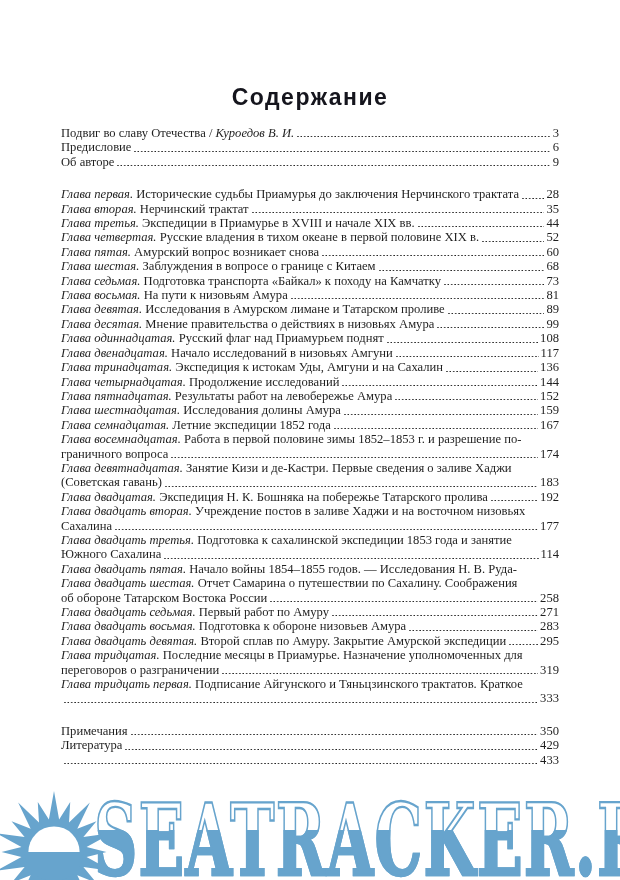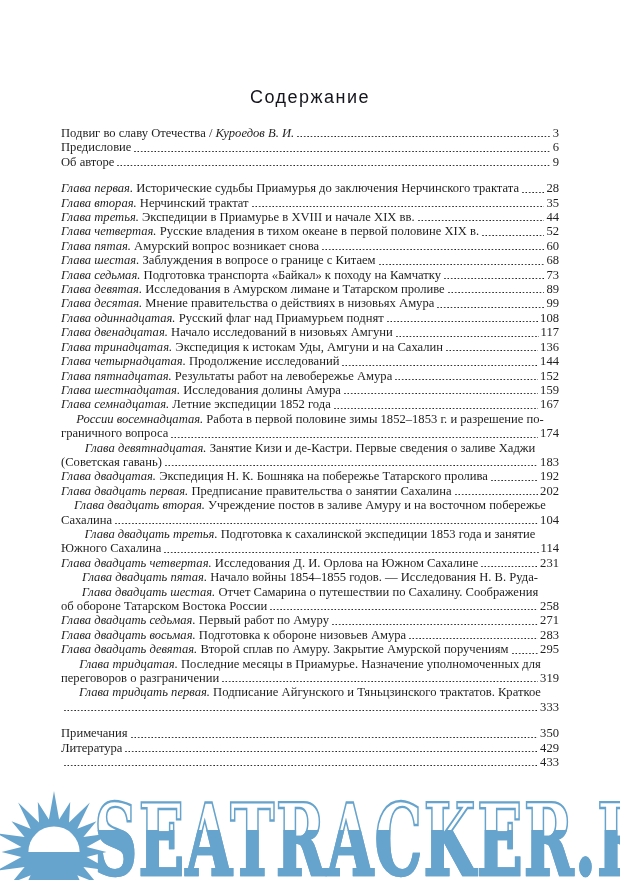--- a/index.html
+++ b/index.html
@@ -13,37 +13,36 @@
   }
   .page{
     width:498px;
     margin:0 auto;
     padding-top:82px;
     position:relative;
     z-index:2;
   }
   .title{
     font-family:"Liberation Sans","DejaVu Sans",sans-serif;
-    font-weight:400;
-    font-size:18px;
+    font-weight:700;
+    font-size:23px;
     letter-spacing:1.5px;
     line-height:30px;
     text-align:center;
     margin:0 0 14px 0;
     color:var(--title-ink,#15151d);
   }
   .toc{font-size:12.6px;}
-  .toc-group + .toc-group{margin-top:12px;}
+  .toc-group + .toc-group{margin-top:18px;}
   .toc-line{
     display:flex;
     align-items:baseline;
     line-height:14.4px;
     white-space:nowrap;
     overflow:hidden;
-    justify-content:center;
   }
   .toc-text{flex:0 1 auto;overflow:hidden;}
   .toc-text .it{font-style:italic;}
   .leader{
     flex:1 1 auto;
     min-width:6px;
     height:3px;
     align-self:flex-end;
     margin:0 2px 2px 3px;
     background-image:radial-gradient(circle at 1.1px 1.4px, var(--ink,#1f1f1f) 0.62px, transparent 0.85px);
@@ -135,20 +134,25 @@
           <span class="toc-text"><span class="it">Глава шестая.</span><span> Заблуждения в вопросе о границе с Китаем</span></span>
           <span class="leader"></span>
           <span class="page-num">68</span>
         </div>
         <div class="toc-line">
           <span class="toc-text"><span class="it">Глава седьмая.</span><span> Подготовка транспорта «Байкал» к походу на Камчатку</span></span>
           <span class="leader"></span>
           <span class="page-num">73</span>
         </div>
         <div class="toc-line">
+          <span class="toc-text"><span class="it">Глава восьмая.</span><span> На пути к низовьям Амура</span></span>
+          <span class="leader"></span>
+          <span class="page-num">81</span>
+        </div>
+        <div class="toc-line">
           <span class="toc-text"><span class="it">Глава девятая.</span><span> Исследования в Амурском лимане и Татарском проливе</span></span>
           <span class="leader"></span>
           <span class="page-num">89</span>
         </div>
         <div class="toc-line">
           <span class="toc-text"><span class="it">Глава десятая.</span><span> Мнение правительства о действиях в низовьях Амура</span></span>
           <span class="leader"></span>
           <span class="page-num">99</span>
         </div>
         <div class="toc-line">
@@ -180,67 +184,57 @@
           <span class="toc-text"><span class="it">Глава шестнадцатая.</span><span> Исследования долины Амура</span></span>
           <span class="leader"></span>
           <span class="page-num">159</span>
         </div>
         <div class="toc-line">
           <span class="toc-text"><span class="it">Глава семнадцатая.</span><span> Летние экспедиции 1852 года</span></span>
           <span class="leader"></span>
           <span class="page-num">167</span>
         </div>
         <div class="toc-line">
-          <span class="toc-text"><span class="it">России восемнадцатая.</span><span> Работа в первой половине зимы 1852–1853 г. и разрешение по-</span></span>
+          <span class="toc-text"><span class="it">Глава восемнадцатая.</span><span> Работа в первой половине зимы 1852–1853 г. и разрешение по-</span></span>
         </div>
         <div class="toc-line">
           <span class="toc-text"><span>граничного вопроса</span></span>
           <span class="leader"></span>
           <span class="page-num">174</span>
         </div>
         <div class="toc-line">
           <span class="toc-text"><span class="it">Глава девятнадцатая.</span><span> Занятие Кизи и де-Кастри. Первые сведения о заливе Хаджи</span></span>
         </div>
         <div class="toc-line">
           <span class="toc-text"><span>(Советская гавань)</span></span>
           <span class="leader"></span>
           <span class="page-num">183</span>
         </div>
         <div class="toc-line">
           <span class="toc-text"><span class="it">Глава двадцатая.</span><span> Экспедиция Н. К. Бошняка на побережье Татарского пролива</span></span>
           <span class="leader"></span>
           <span class="page-num">192</span>
         </div>
         <div class="toc-line">
-          <span class="toc-text"><span class="it">Глава двадцать первая.</span><span> Предписание правительства о занятии Сахалина</span></span>
-          <span class="leader"></span>
-          <span class="page-num">202</span>
-        </div>
-        <div class="toc-line">
-          <span class="toc-text"><span class="it">Глава двадцать вторая.</span><span> Учреждение постов в заливе Амуру и на восточном побережье</span></span>
+          <span class="toc-text"><span class="it">Глава двадцать вторая.</span><span> Учреждение постов в заливе Хаджи и на восточном низовьях</span></span>
         </div>
         <div class="toc-line">
           <span class="toc-text"><span>Сахалина</span></span>
           <span class="leader"></span>
-          <span class="page-num">104</span>
+          <span class="page-num">177</span>
         </div>
         <div class="toc-line">
           <span class="toc-text"><span class="it">Глава двадцать третья.</span><span> Подготовка к сахалинской экспедиции 1853 года и занятие</span></span>
         </div>
         <div class="toc-line">
           <span class="toc-text"><span>Южного Сахалина</span></span>
           <span class="leader"></span>
           <span class="page-num">114</span>
         </div>
         <div class="toc-line">
-          <span class="toc-text"><span class="it">Глава двадцать четвертая.</span><span> Исследования Д. И. Орлова на Южном Сахалине</span></span>
-          <span class="leader"></span>
-          <span class="page-num">231</span>
-        </div>
-        <div class="toc-line">
           <span class="toc-text"><span class="it">Глава двадцать пятая.</span><span> Начало войны 1854–1855 годов. — Исследования Н. В. Руда-</span></span>
         </div>
         <div class="toc-line">
           <span class="toc-text"><span class="it">Глава двадцать шестая.</span><span> Отчет Самарина о путешествии по Сахалину. Соображения</span></span>
         </div>
         <div class="toc-line">
           <span class="toc-text"><span>об обороне Татарском Востока России</span></span>
           <span class="leader"></span>
           <span class="page-num">258</span>
         </div>
@@ -248,21 +242,21 @@
           <span class="toc-text"><span class="it">Глава двадцать седьмая.</span><span> Первый работ по Амуру</span></span>
           <span class="leader"></span>
           <span class="page-num">271</span>
         </div>
         <div class="toc-line">
           <span class="toc-text"><span class="it">Глава двадцать восьмая.</span><span> Подготовка к обороне низовьев Амура</span></span>
           <span class="leader"></span>
           <span class="page-num">283</span>
         </div>
         <div class="toc-line">
-          <span class="toc-text"><span class="it">Глава двадцать девятая.</span><span> Второй сплав по Амуру. Закрытие Амурской поручениям</span></span>
+          <span class="toc-text"><span class="it">Глава двадцать девятая.</span><span> Второй сплав по Амуру. Закрытие Амурской экспедиции</span></span>
           <span class="leader"></span>
           <span class="page-num">295</span>
         </div>
         <div class="toc-line">
           <span class="toc-text"><span class="it">Глава тридцатая.</span><span> Последние месяцы в Приамурье. Назначение уполномоченных для</span></span>
         </div>
         <div class="toc-line">
           <span class="toc-text"><span>переговоров о разграничении</span></span>
           <span class="leader"></span>
           <span class="page-num">319</span>

